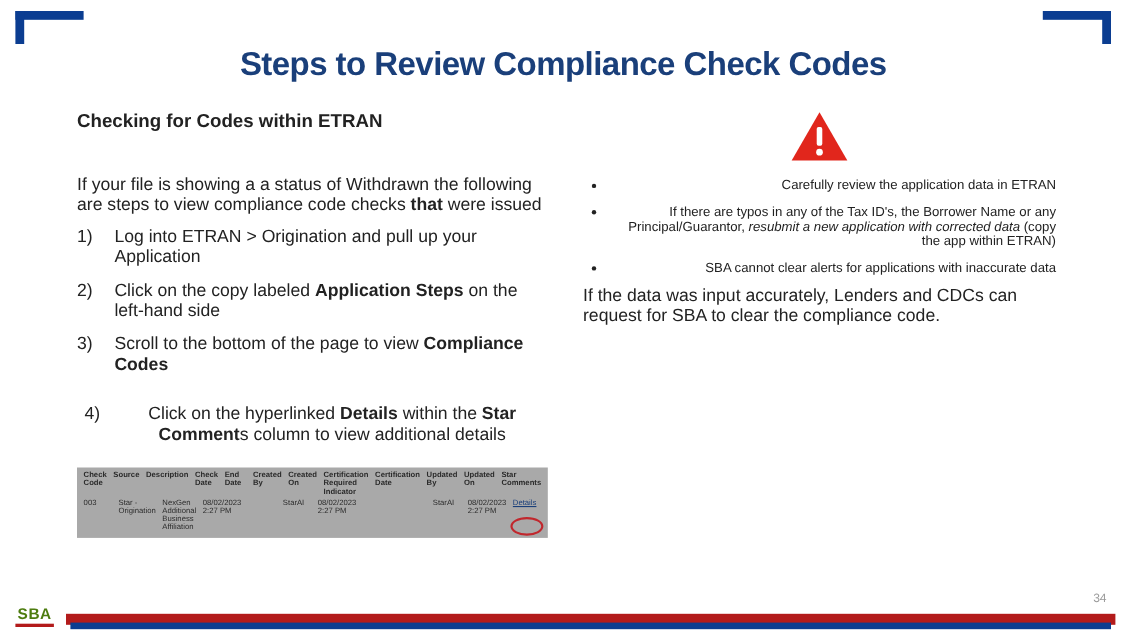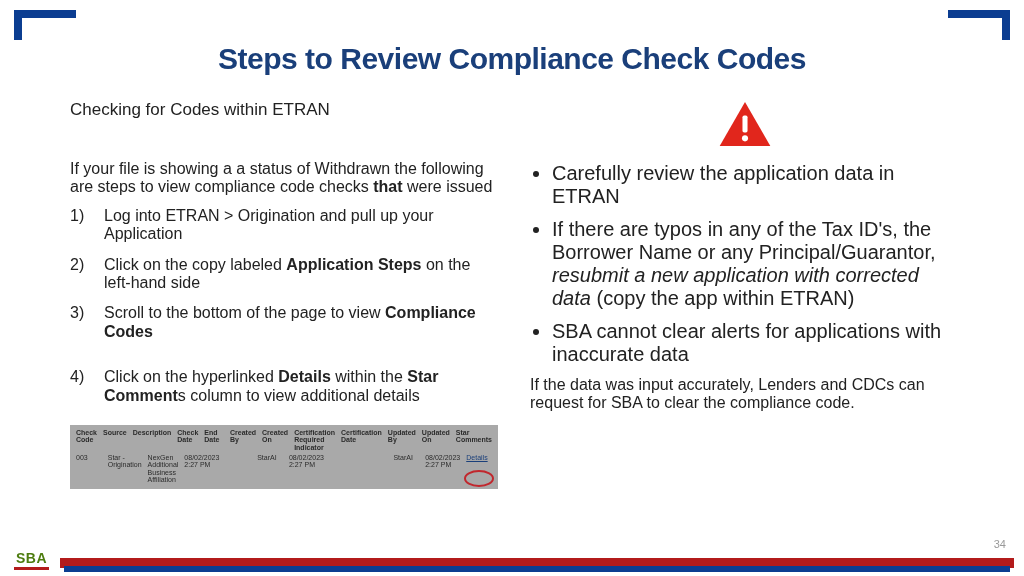--- a/index.html
+++ b/index.html
@@ -11,33 +11,33 @@
   .frame-top .bar-left  { position:absolute; top:0; left:0;  width:62px; height:8px; background:#0b3d91; }
   .frame-top .bar-right { position:absolute; top:0; right:0; width:62px; height:8px; background:#0b3d91; }
   .frame-top .stub-left  { position:absolute; top:0; left:0;  width:8px;  height:30px; background:#0b3d91; }
   .frame-top .stub-right { position:absolute; top:0; right:0; width:8px;  height:30px; background:#0b3d91; }
 
   h1.title { position:absolute; top:42px; left:0; right:0; text-align:center; font-size:30px; font-weight:800; color:#1a3f7a; letter-spacing:-0.5px; }
 
   .col-left  { position:absolute; top:100px; left:70px;  width:430px; }
   .col-right { position:absolute; top:100px; left:530px; width:430px; }
 
-  .subhead { font-size:17px; font-weight:400; margin-bottom:6px; }
+  .subhead { font-size:17px; font-weight:700; margin-bottom:6px; }
   .intro   { font-size:16px; line-height:1.15; margin-bottom:10px;margin-top:40px; }
   .intro b { font-weight:700; }
 
   ol.steps { list-style:none; counter-reset:st; padding-left:0; }
   ol.steps li { counter-increment:st; position:relative; padding-left:34px; font-size:16px; line-height:1.15; margin-bottom:12px; }
   ol.steps li::before { content: counter(st) ")"; position:absolute; left:0; top:0; width:28px; }
-  ol.steps li.gap { margin-top:27px; }
+  ol.steps li.gap { margin-top:27px;text-align:center; }
 
   .warn-icon { display:block; margin:0 auto 14px auto; width:54px; height:48px; }
   .lead { font-size:16px; line-height:1.15; margin-bottom:8px; }
   ul.checks { list-style:disc; padding-left:22px; }
-  ul.checks li { font-size:20px; line-height:1.15; margin-bottom:10px; }
+  ul.checks li { font-size:12px; line-height:1.15; margin-bottom:10px;text-align:right; }
   .closing { font-size:16px; line-height:1.15; margin-top:4px; }
   i.em { font-style:italic; }
 
   
   .mini { position:absolute; top:425px; left:70px; width:428px; background:#a9a9a9; font-size:7px; color:#2b2b2b; padding:4px 6px 6px 6px; font-family: Arial, sans-serif; }
   .mini .hdr { display:flex; gap:6px; font-weight:700; line-height:1.05; }
   .mini .hdr span { flex:1 1 0; }
   .mini .row { display:flex; gap:6px; margin-top:3px; line-height:1.05; }
   .mini .row span { flex:1 1 0; }
   .mini .details { color:#1a3f7a; text-decoration:underline; position:relative; z-index:2; }

